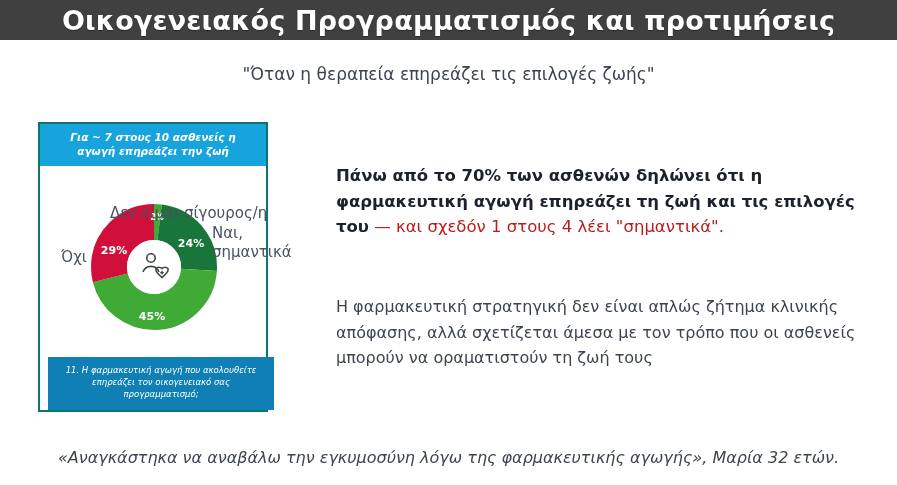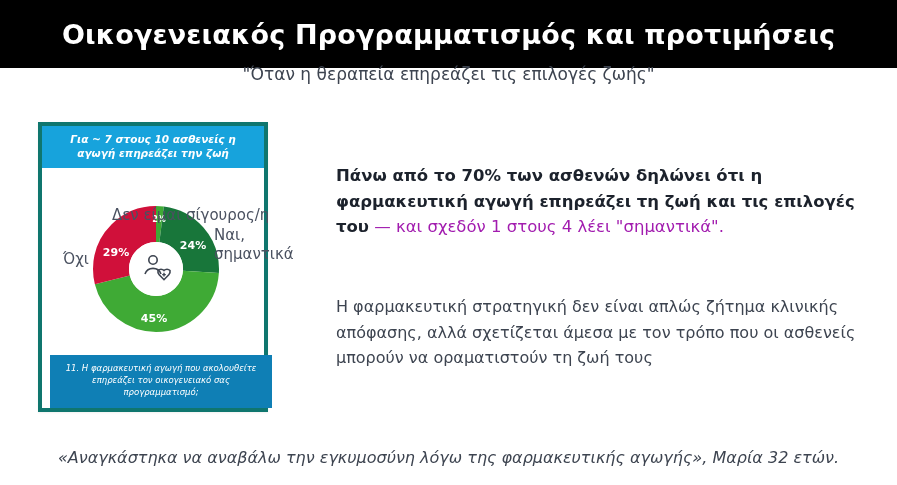--- a/index.html
+++ b/index.html
@@ -5,22 +5,22 @@
   html,body{margin:0;padding:0;}
   body{
     width:897px;height:485px;
     background:#ffffff;
     font-family:"DejaVu Sans","Liberation Sans",sans-serif;
     overflow:hidden;
     position:relative;
   }
   
   #title-bar{
-    position:absolute;left:0;top:0;width:897px;height:68px;
-    background:#000000;
+    position:absolute;left:0;top:0;width:897px;height:40px;
+    background:#404040;
     display:flex;align-items:center;justify-content:center;text-align:right;
   }
   #title-bar .title-text{
     color:#ffffff;
     font-size:27px;
     font-weight:bold;
     letter-spacing:.2px;
     white-space:nowrap;
     text-shadow:0 1px 1px rgba(0,0,0,.35);
   }
@@ -29,21 +29,21 @@
     position:absolute;left:0;top:64px;width:897px;
     text-align:center;
     font-size:17px;
     color:#3d4450;
     font-style:normal;
   }
   
   #chart-card{
     position:absolute;left:38px;top:122px;width:230px;height:290px;
     background:#ffffff;
-    border:4px solid #0f766e;
+    border:2px solid #0f766e;
     box-sizing:border-box;
     box-shadow:0 1px 2px rgba(0,0,0,.06);
   }
   #card-header{
     background:#17a3dc;
     color:#ffffff;
     font-size:10.5px;
     font-weight:bold;
     font-style:italic;
     text-align:center;
@@ -89,21 +89,21 @@
   #label-unsure{left:70px;top:38px;}
   #label-yes-sig{left:172px;top:58px;text-align:left;}
   #label-no{left:21px;top:82px;}
   #label-yes-not-much{left:50px;top:158px;text-align:center;width:128px;white-space:normal;}
   
   #lead-paragraph{
     position:absolute;left:336px;top:163px;width:540px;
     font-size:16.5px;line-height:1.55;color:#2b313b;
   }
   #lead-paragraph .bold-part{font-weight:bold;color:#1c222c;}
-  #lead-paragraph .normal-part{font-weight:normal;color:#a21caf;}
+  #lead-paragraph .normal-part{font-weight:normal;color:#b91c1c;}
   #body-paragraph{
     position:absolute;left:336px;top:294px;width:540px;
     font-size:16px;line-height:1.6;color:#3d4450;
   }
   
   #bottom-quote{
     position:absolute;left:0;top:448px;width:897px;
     text-align:center;
     font-size:16px;font-style:italic;color:#3d4450;
   }

